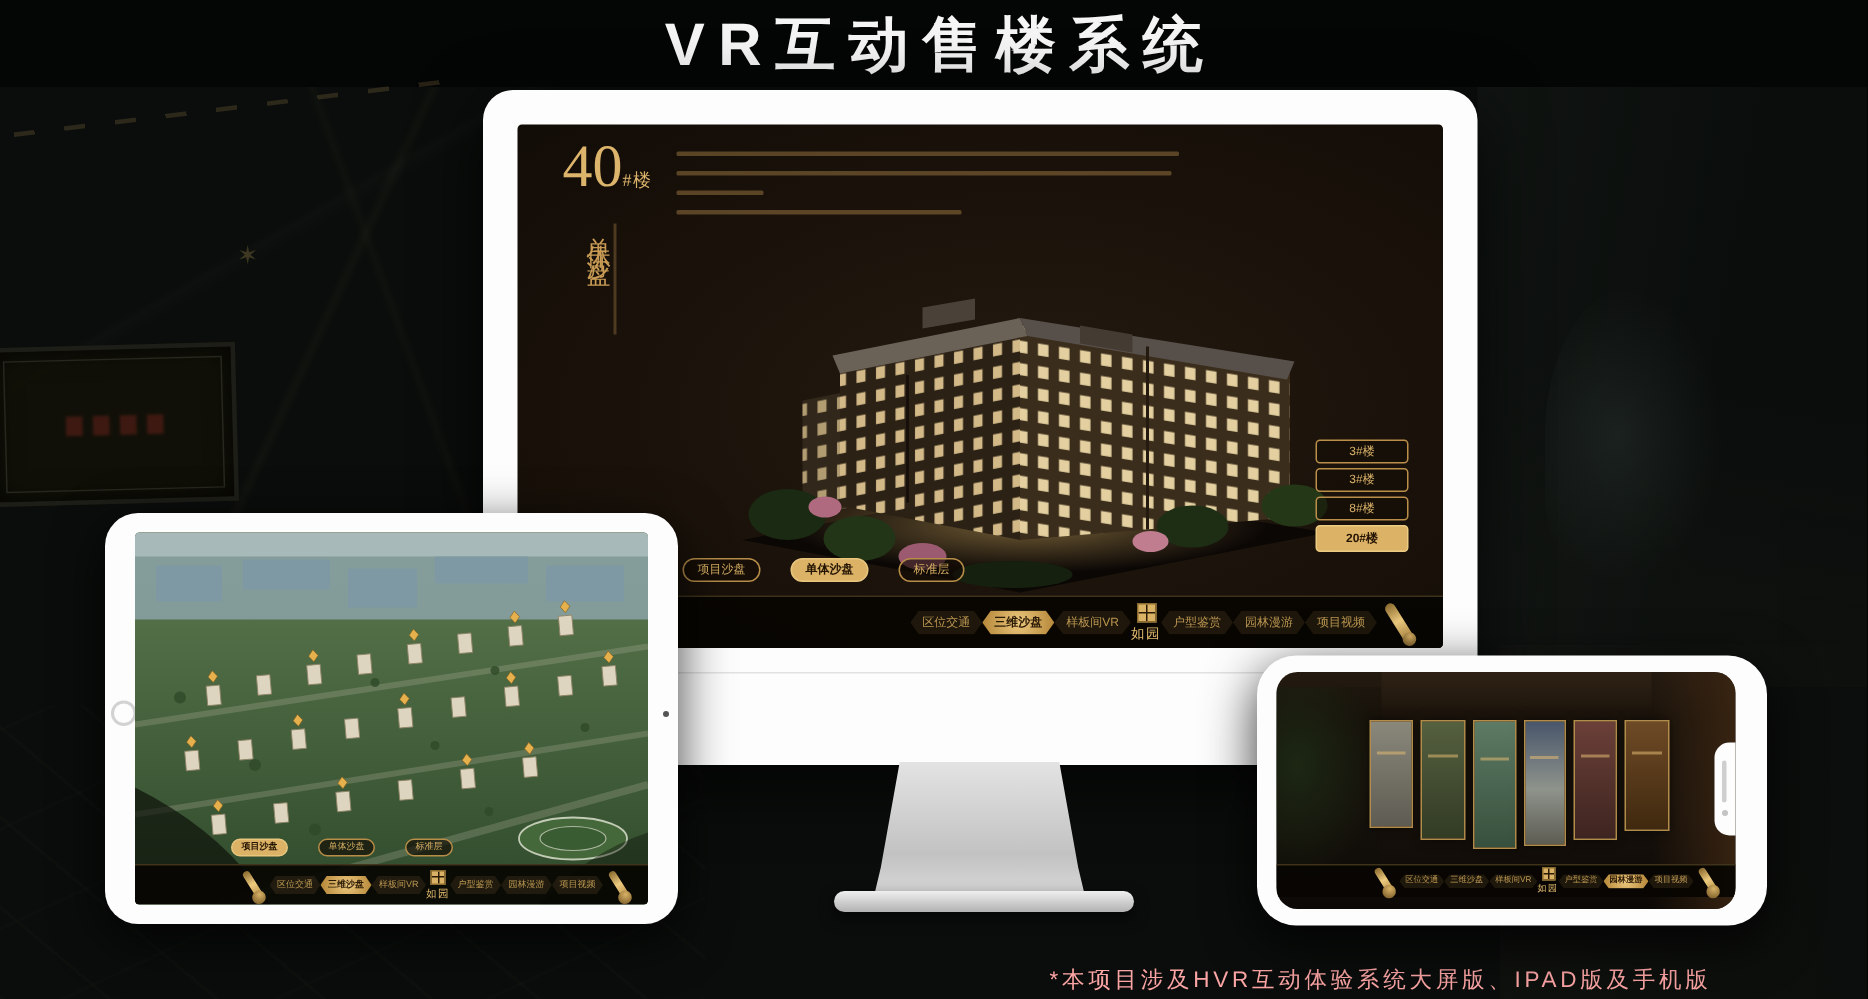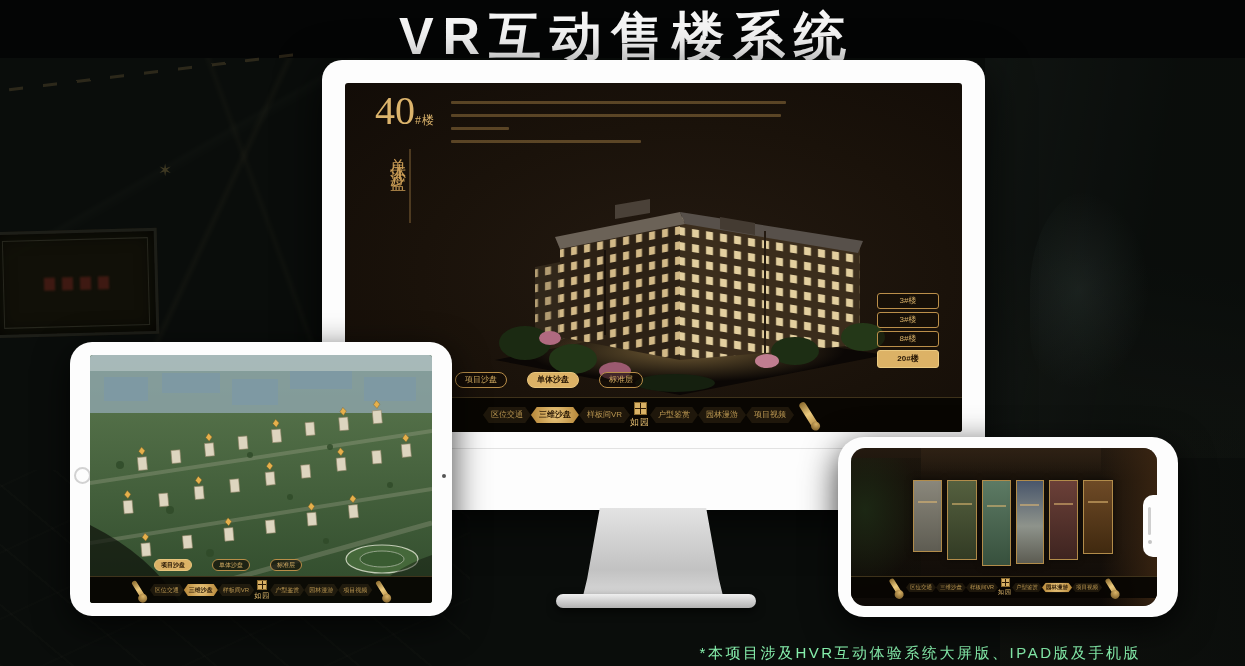--- a/index.html
+++ b/index.html
@@ -29,29 +29,29 @@
   .bg-river{left:1030px;top:190px;width:120px;height:200px;opacity:.12;border-radius:50% 20% 60% 30%;
      background:radial-gradient(ellipse at 40% 50%,#7d9a94,transparent 70%);}
   .bg-bottomleft{left:0;top:470px;width:470px;height:196px;opacity:.5;
      background:repeating-linear-gradient(40deg,rgba(150,140,110,.05) 0 2px,transparent 2px 46px),
        repeating-linear-gradient(-25deg,rgba(150,140,110,.04) 0 2px,transparent 2px 60px);}
   .bg-bottomright{left:1000px;top:430px;width:245px;height:236px;opacity:.35;
      background:linear-gradient(80deg,rgba(70,62,42,.25),rgba(25,22,15,.05));}
 
   
   .title{position:absolute;left:0;top:2px;width:100%;text-align:center;color:#f5f5f5;
-     font-size:52px;font-weight:700;letter-spacing:9px;text-indent:9px;}
-  .footnote{position:absolute;right:104px;bottom:3px;color:#86efac;font-size:15px;letter-spacing:2.5px;}
+     font-size:40px;font-weight:700;letter-spacing:9px;text-indent:9px;}
+  .footnote{position:absolute;right:104px;bottom:3px;color:#fca5a5;font-size:15px;letter-spacing:2.5px;}
 
   
   .tabs{display:flex;gap:20px;position:absolute;}
   .tab{font-size:8px;line-height:1;padding:3px 9px;border:1px solid #b78d48;border-radius:9px;
        color:#d4ad62;background:rgba(18,11,4,.65);white-space:nowrap;}
   .tab.sel{background:#dcb266;color:#241403;border-color:#e8c67e;font-weight:bold;}
-  .navbar{position:absolute;display:flex;align-items:center;justify-content:center;
+  .navbar{position:absolute;display:flex;align-items:center;justify-content:flex-end;
        background:rgba(8,5,2,.92);border-top:1px solid rgba(205,165,90,.28);margin-top:36px;}
   .navitem{font-size:8px;line-height:1;color:#bb9751;padding:4px 8px;white-space:nowrap;
        background:rgba(120,95,50,.20);
        clip-path:polygon(0 50%,12% 0,88% 0,100% 50%,88% 100%,12% 100%);}
   .navitem.sel{background:radial-gradient(circle,#ecc87e 0%,#b98b3d 90%);color:#2b1a06;font-weight:bold;
        filter:drop-shadow(0 0 4px rgba(240,200,120,.7));}
   .navlogo{display:flex;flex-direction:column;align-items:center;gap:1px;}
   .seal{width:11px;height:11px;background:
        linear-gradient(#2b1a06,#2b1a06) 50% 0/1px 100% no-repeat,
        linear-gradient(#2b1a06,#2b1a06) 0 50%/100% 1px no-repeat,#d9b266;

